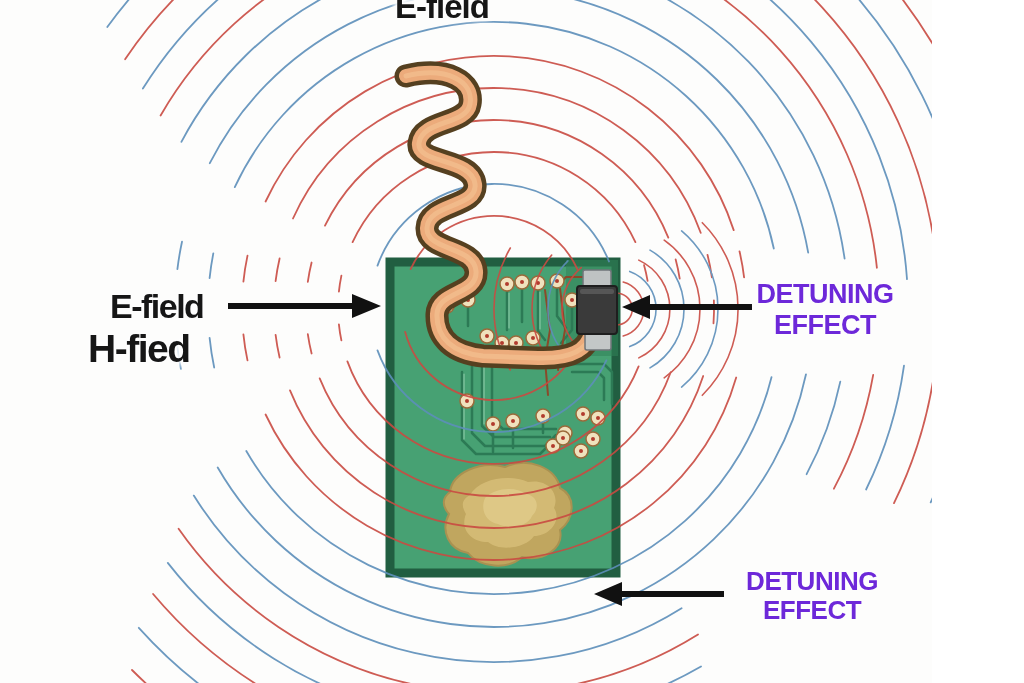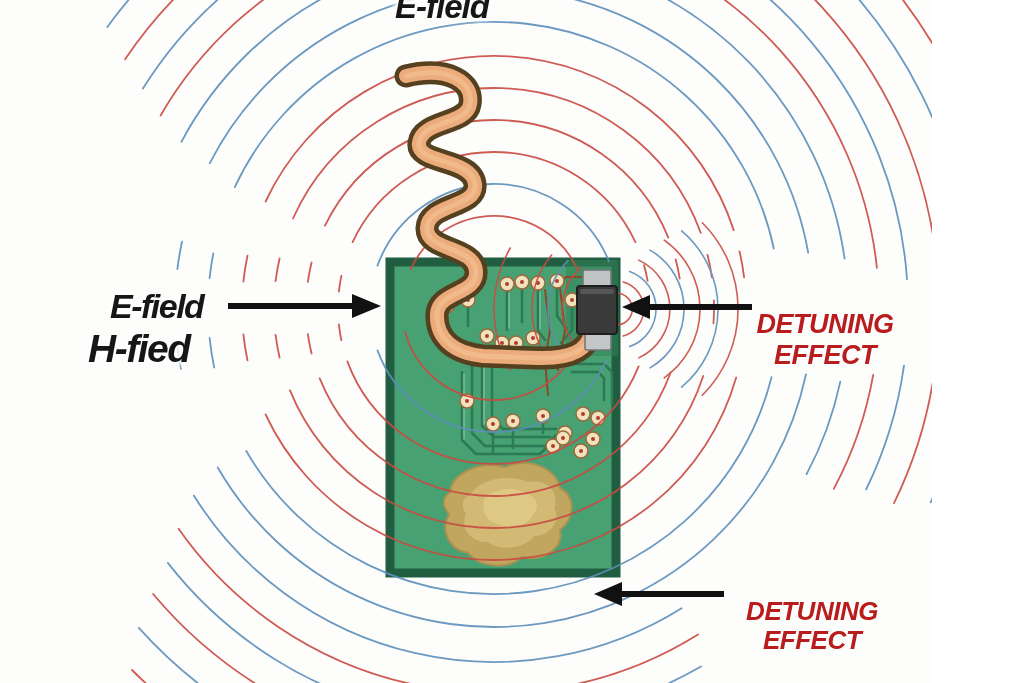--- a/index.html
+++ b/index.html
@@ -1,30 +1,29 @@
 <!DOCTYPE html>
 <html><head>
 <meta charset="utf-8">
 <style>
   html,body{margin:0;padding:0;background:#ffffff;}
   #stage{
     position:relative;width:932px;height:683px;overflow:hidden;
-    background:#fdfdfc;font-family:"Liberation Sans",sans-serif;font-style:italic;
+    background:#fdfdfc;font-family:"Liberation Sans",sans-serif;
   }
   #diagram-svg{position:absolute;left:0;top:0;}
   .lbl{
     position:absolute;color:#161616;font-weight:bold;line-height:1;
     letter-spacing:-1px;white-space:nowrap;
     text-shadow:0 0 4px #fff,0 0 6px #fff,0 0 8px #fff,0 0 10px #fff;
   }
   .lbl-block{
-    position:absolute;color:#b91c1c;font-weight:bold;text-align:center;
+    position:absolute;color:#6d28d9;font-weight:bold;text-align:center;
     letter-spacing:-0.5px;white-space:nowrap;
     text-shadow:0 0 4px #fff,0 0 6px #fff,0 0 8px #fff,0 0 10px #fff;
-    margin-top:30px;
   }
   #label-top{left:386px;top:-10px;width:112px;font-size:33px;text-align:center;}
   #label-left-1{left:110px;top:289px;font-size:34px;letter-spacing:-1.5px;}
   #label-left-2{left:88px;top:329px;font-size:39px;letter-spacing:-1.5px;}
   #label-right{left:745px;top:279px;width:160px;font-size:27px;line-height:31px;}
   #label-bottom{left:732px;top:567px;width:160px;font-size:26px;line-height:29px;}
 </style>
 </head>
 <body>
 

